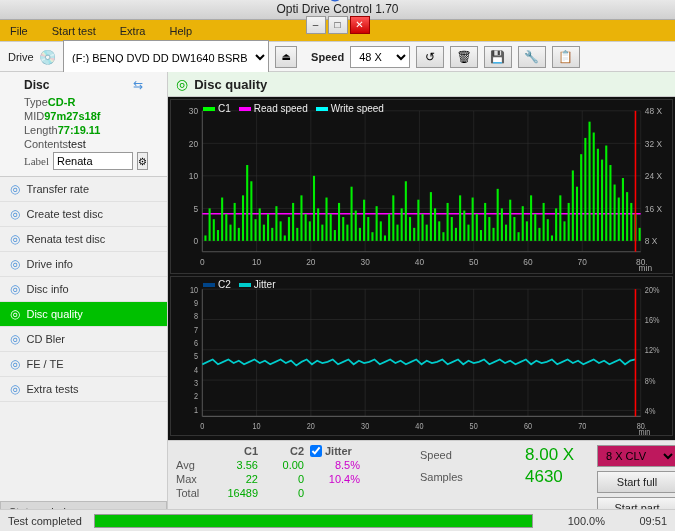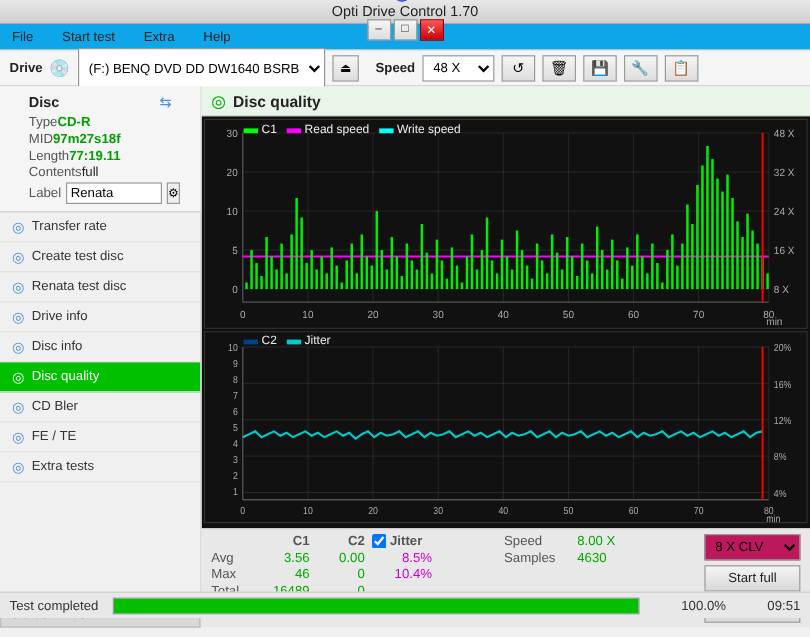--- a/index.html
+++ b/index.html
@@ -22,41 +22,41 @@
     .title-btn {
       width: 20px; height: 18px; border: 1px solid #999;
       background: linear-gradient(to bottom, #f5f5f5, #ddd);
       font-size: 10px; cursor: pointer; display: flex; align-items: center; justify-content: center;
       color: #333;
     }
     .title-btn.close { background: linear-gradient(to bottom, #f55, #c00); color: white; border-color: #900; }
 
     
     .menu-bar {
-      background: #0ea5e9;
+      background: #eab308;
       height: 22px;
       display: flex;
       align-items: center;
       padding: 0 4px;
       border-bottom: 1px solid #ccc;
       gap: 12px;
     }
     .menu-item { font-size: 11px; color: #222; cursor: pointer; padding: 2px 6px; }
 
     
     .drive-bar {
       background: #f5f5f5;
       height: 30px;
       display: flex;
       align-items: center;
       padding: 0 8px;
       border-bottom: 1px solid #ccc;
       gap: 6px;
     }
-    .drive-label { font-size: 11px; color: #222; font-weight: bold; }
+    .drive-label { font-size: 11px; color: #222; font-weight: normal; }
     .drive-select {
       height: 34px; font-size: 11px; border: 1px solid #999; background: white;
       padding: 10px 4px; min-width: 180px;
     }
     .drive-btn {
       height: 22px; width: 22px; border: 1px solid #999;
       background: linear-gradient(to bottom, #f5f5f5, #ddd);
       display: flex; align-items: center; justify-content: center; cursor: pointer; font-size: 10px;
     }
     .speed-label { font-size: 11px; color: #222; font-weight: bold; margin-left: 8px; }
@@ -94,21 +94,21 @@
     .disc-header {
       display: flex; align-items: center; justify-content: space-between; margin-bottom: 4px;
     }
     .disc-title { font-size: 12px; font-weight: bold; color: #222; }
     .disc-arrow { color: #4a90d9; cursor: pointer; font-size: 12px; }
     .disc-row { display: flex; margin-bottom: 2px; }
     .disc-key { color: #555; font-size: 11px; }
     .disc-val { color: #00a000; font-size: 11px; font-weight: bold; }
     .disc-val-dark { color: #222; font-size: 11px; }
     .label-row { display: flex; align-items: center; gap: 4px; margin-top: 2px; }
-    .label-text { color: #555; font-size: 11px; }
+    .label-text { color: #555; font-size: 11px; font-family: Liberation Serif, serif; }
     .label-input {
       height: 18px; border: 1px solid #999; font-size: 11px; padding: 0 3px; width: 80px; background: white;
     }
     .label-settings { width: 18px; height: 18px; border: 1px solid #999; background: #eee; display:flex; align-items:center; justify-content:center; cursor:pointer; font-size:10px; }
 
     
     .sidebar-nav { flex: 1; overflow: hidden; }
     .nav-item {
       display: flex; align-items: center; gap: 6px;
       padding: 5px 10px; cursor: pointer; font-size: 11px; color: #333;
@@ -122,21 +122,21 @@
       background: #d8d8d8; border: 1px solid #bbb; padding: 4px 8px;
       font-size: 11px; cursor: pointer; display: flex; align-items: center; gap: 4px;
       color: #333;
     }
 
     
     .status-bar {
       height: 22px; background: #e8e8e8; border-top: 1px solid #ccc;
       display: flex; align-items: center; padding: 0 8px; gap: 12px;
       font-size: 11px; color: #333;
-      position: absolute; bottom: 16px; left: 0; right: 0;
+      position: absolute; bottom: 0; left: 0; right: 0;
     }
     .status-text { flex: 0 0 auto; }
     .progress-bar-container {
       flex: 1; height: 14px; border: 1px solid #999; background: #f0f0f0;
     }
     .progress-bar { height: 100%; background: #00c000; }
     .status-percent { flex: 0 0 60px; text-align: right; }
     .status-time { flex: 0 0 50px; text-align: right; }
 
     
@@ -198,21 +198,21 @@
     .stats-row { display: flex; gap: 6px; align-items: center; }
     .stats-label { color: #555; font-size: 11px; width: 36px; }
     .stats-val { font-size: 11px; width: 40px; text-align: right; }
     .stats-val-green { color: #00aa00; font-size: 11px; width: 40px; text-align: right; }
     .stats-val-magenta { color: #cc00cc; font-size: 11px; width: 40px; text-align: right; }
 
     .jitter-check { display: flex; align-items: center; gap: 3px; font-size: 11px; }
     .stats-right { display: flex; flex-direction: column; gap: 2px; flex: 1; }
     .stats-right-row { display: flex; gap: 6px; align-items: center; }
     .sr-label { color: #555; font-size: 11px; width: 55px; }
-    .sr-val { color: #00aa00; font-size: 11px; width: 60px; }
+    .sr-val { color: #00aa00; font-size: 17px; width: 60px; margin-left: 44px; }
 
     .action-btns { display: flex; flex-direction: column; gap: 4px; align-items: flex-end; }
     .speed-dropdown {
       height: 22px; font-size: 11px; border: 1px solid #999; background: #be185d;
       padding: 0 4px; width: 80px;
     }
     .action-btn {
       height: 22px; width: 80px; border: 1px solid #999;
       background: linear-gradient(to bottom, #f5f5f5, #d8d8d8);
       font-size: 11px; cursor: pointer; color: #222;
@@ -277,21 +277,21 @@
       <div class="disc-row">
         <span class="disc-key">MID</span>
         <span class="disc-val">97m27s18f</span>
       </div>
       <div class="disc-row">
         <span class="disc-key">Length</span>
         <span class="disc-val">77:19.11</span>
       </div>
       <div class="disc-row">
         <span class="disc-key">Contents</span>
-        <span class="disc-val-dark">full</span>
+        <span class="disc-val-dark">test</span>
       </div>
       <div class="label-row">
         <span class="label-text">Label</span>
         <input class="label-input" type="text" value="Renata" style="">
         <div class="label-settings">⚙</div>
       </div>
     </div>
 
     <div class="sidebar-nav">
       <div class="nav-item">
@@ -597,21 +597,21 @@
           </div>
         </div>
         <div class="stats-row">
           <span class="stats-label">Avg</span>
           <span class="stats-val-green">3.56</span>
           <span class="stats-val-green">0.00</span>
           <span class="stats-val-magenta" style="width:50px;">8.5%</span>
         </div>
         <div class="stats-row">
           <span class="stats-label">Max</span>
-          <span class="stats-val-green">46</span>
+          <span class="stats-val-green">22</span>
           <span class="stats-val-green">0</span>
           <span class="stats-val-magenta" style="width:50px;">10.4%</span>
         </div>
         <div class="stats-row">
           <span class="stats-label">Total</span>
           <span class="stats-val-green">16489</span>
           <span class="stats-val-green">0</span>
         </div>
       </div>
 

